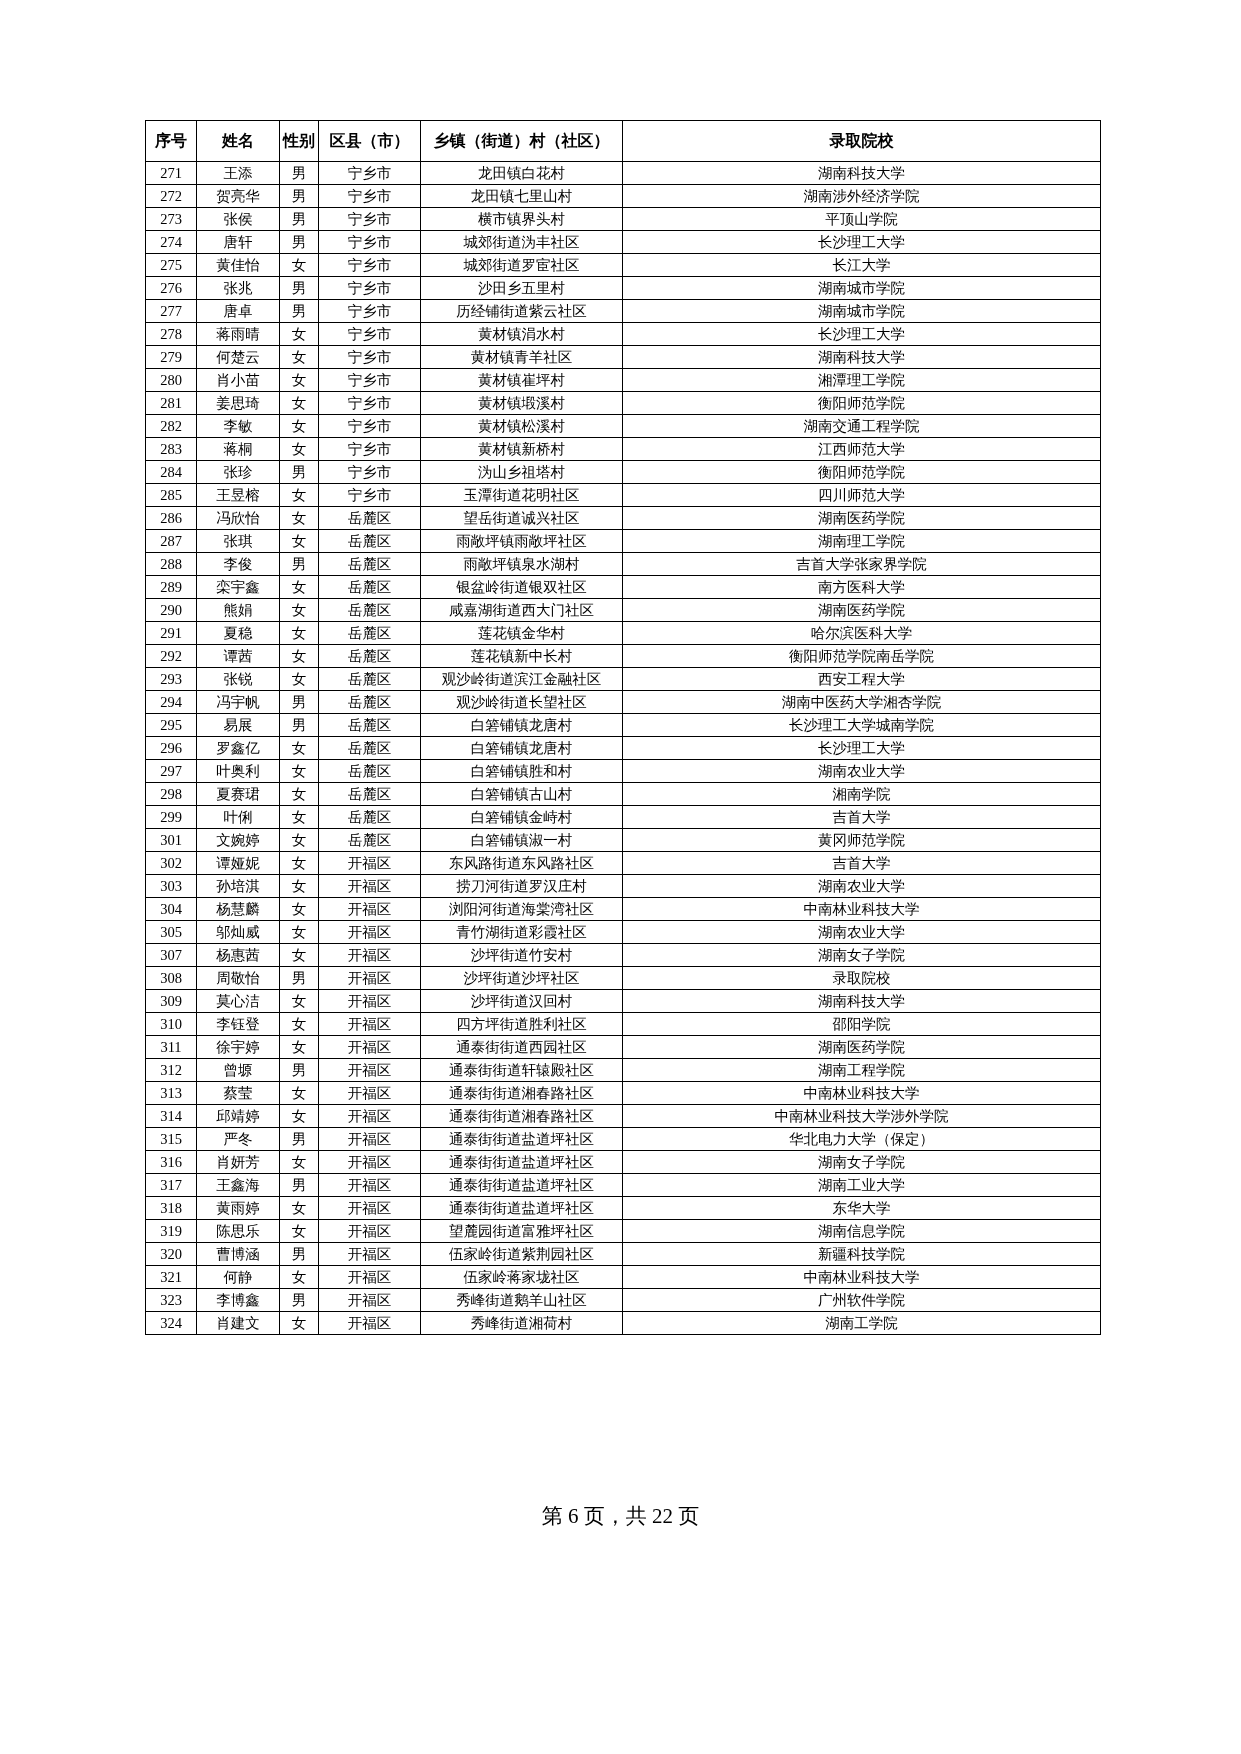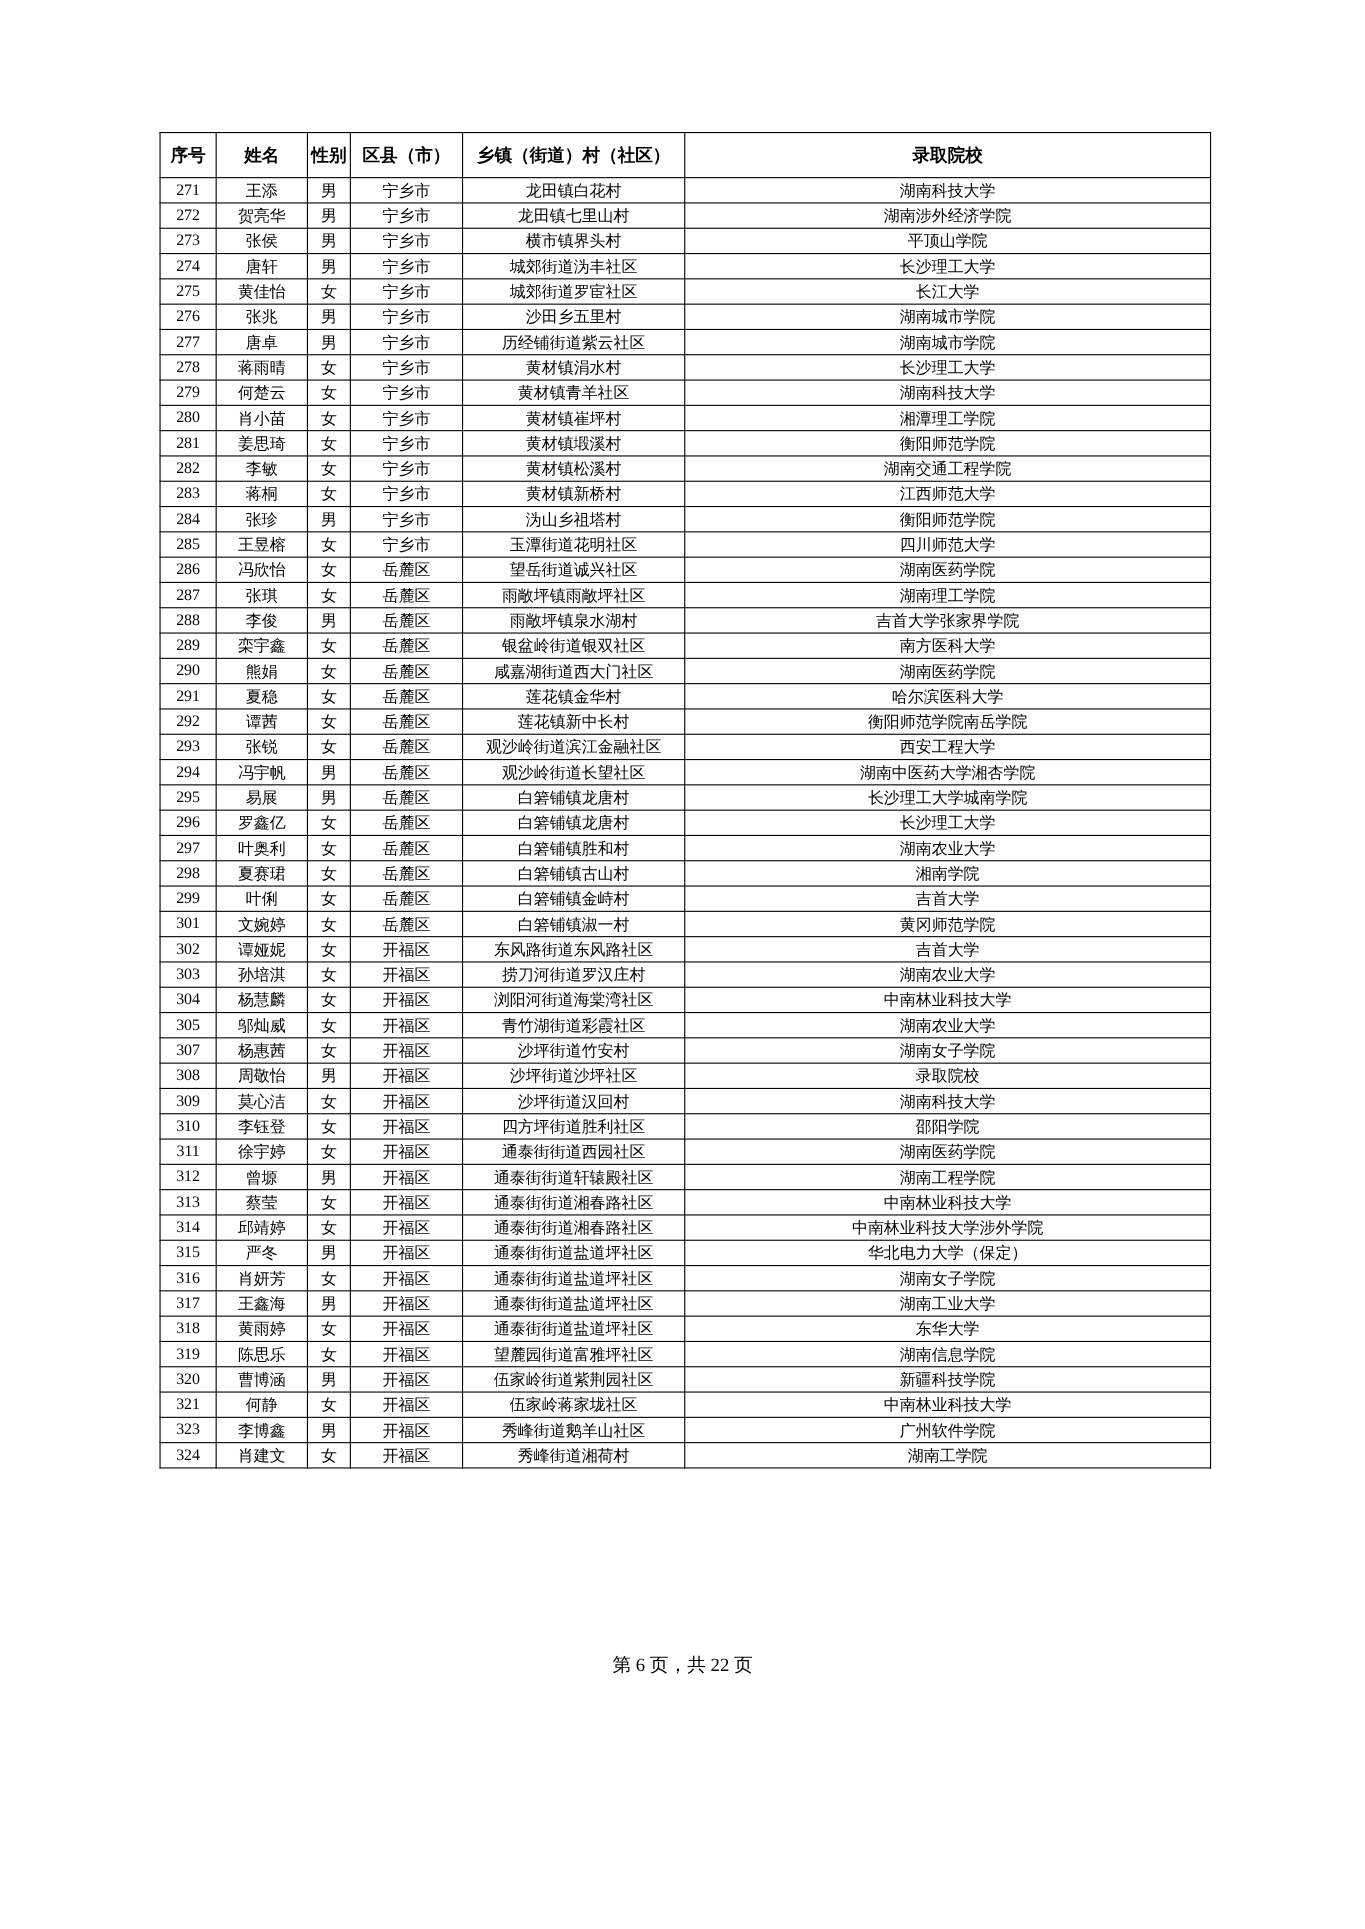--- a/index.html
+++ b/index.html
@@ -38,21 +38,21 @@
     height: 22px;
     font-size: 14.5px;
     font-weight: normal;
   }
   .page-footer {
     position: absolute;
     left: 0;
     top: 1502px;
     width: 1241px;
     text-align: center;
-    font-size: 17px;
+    font-size: 21px;
   }
 </style>
 </head>
 <body>
 
 <table class="doc-table">
   <colgroup>
     <col style="width:51px">
     <col style="width:83px">
     <col style="width:39px">

